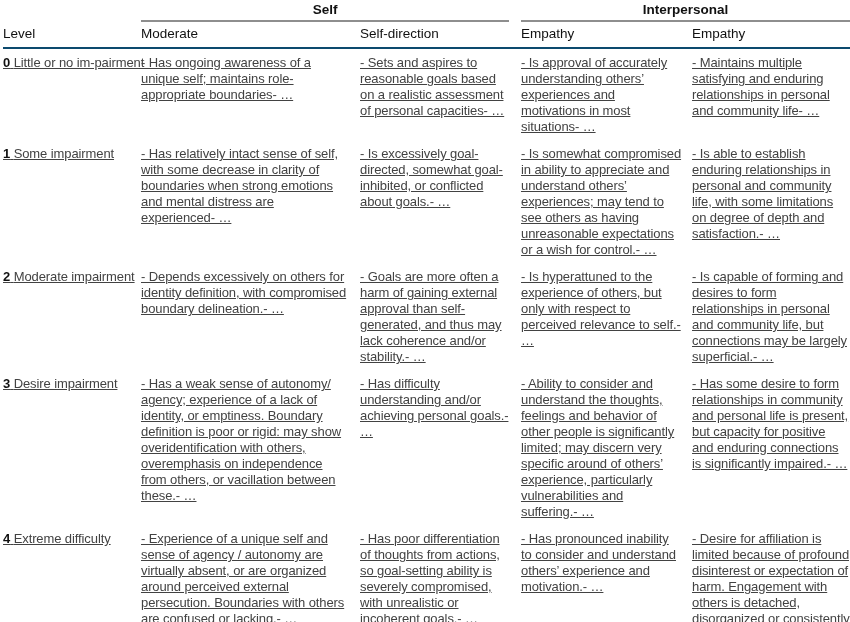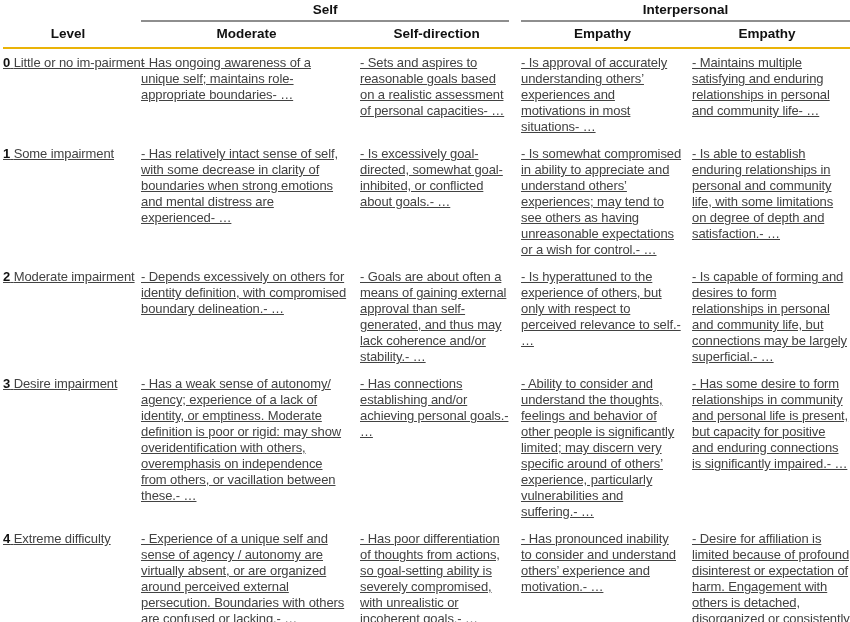--- a/index.html
+++ b/index.html
@@ -40,27 +40,27 @@
     text-align: center;
     line-height: 15px;
     padding-bottom: 3px;
     border-bottom: 2px solid #8e8e8e;
   }
   .group-inner.self-inner { margin-right: 12px; }
   .group-inner.inter-inner { margin-right: 0; }
 
   
   tr.col-row th {
-    text-align: center;
+    text-align: left;
     font-size: 13.5px;
-    font-weight: bold;
+    font-weight: normal;
     color: #111111;
     line-height: 16px;
     padding: 4px 8px 5px 0;
-    border-bottom: 2px solid #eab308;
+    border-bottom: 2px solid #0c4a6e;
   }
 
   
   tbody td {
     vertical-align: top;
     font-size: 13px;
     line-height: 16px;
     color: #424242;
     letter-spacing: -0.1px;
     padding: 6px 10px 5px 0;
@@ -127,31 +127,31 @@
         <td>- Is excessively goal-directed, somewhat goal-inhibited, or conflicted about goals.- …</td>
         <td>- Is somewhat compromised in ability to appreciate and understand others’ experiences; may tend to see others as having unreasonable expectations or a wish for control.- …</td>
         <td>- Is able to establish enduring relationships in personal and community life, with some limitations on degree of depth and satisfaction.- …</td>
       </tr>
       <tr>
         <td class="level-cell">
           <span class="lvl-num">2</span>
           <span class="lvl-label">Moderate impairment</span>
         </td>
         <td>- Depends excessively on others for identity definition, with compromised boundary delineation.- …</td>
-        <td>- Goals are about often a means of gaining external approval than self-generated, and thus may lack coherence and/or stability.- …</td>
+        <td>- Goals are more often a harm of gaining external approval than self-generated, and thus may lack coherence and/or stability.- …</td>
         <td>- Is hyperattuned to the experience of others, but only with respect to perceived relevance to self.- …</td>
         <td>- Is capable of forming and desires to form relationships in personal and community life, but connections may be largely superficial.- …</td>
       </tr>
       <tr>
         <td class="level-cell">
           <span class="lvl-num">3</span>
           <span class="lvl-label">Desire impairment</span>
         </td>
-        <td>- Has a weak sense of autonomy/ agency; experience of a lack of identity, or emptiness. Moderate definition is poor or rigid: may show overidentification with others, overemphasis on independence from others, or vacillation between these.- …</td>
-        <td>- Has connections establishing and/or achieving personal goals.- …</td>
+        <td>- Has a weak sense of autonomy/ agency; experience of a lack of identity, or emptiness. Boundary definition is poor or rigid: may show overidentification with others, overemphasis on independence from others, or vacillation between these.- …</td>
+        <td>- Has difficulty understanding and/or achieving personal goals.- …</td>
         <td>- Ability to consider and understand the thoughts, feelings and behavior of other people is significantly limited; may discern very specific around of others’ experience, particularly vulnerabilities and suffering.- …</td>
         <td>- Has some desire to form relationships in community and personal life is present, but capacity for positive and enduring connections is significantly impaired.- …</td>
       </tr>
       <tr>
         <td class="level-cell">
           <span class="lvl-num">4</span>
           <span class="lvl-label">Extreme difficulty</span>
         </td>
         <td>- Experience of a unique self and sense of agency / autonomy are virtually absent, or are organized around perceived external persecution. Boundaries with others are confused or lacking.- …</td>
         <td>- Has poor differentiation of thoughts from actions, so goal-setting ability is severely compromised, with unrealistic or incoherent goals.- …</td>

